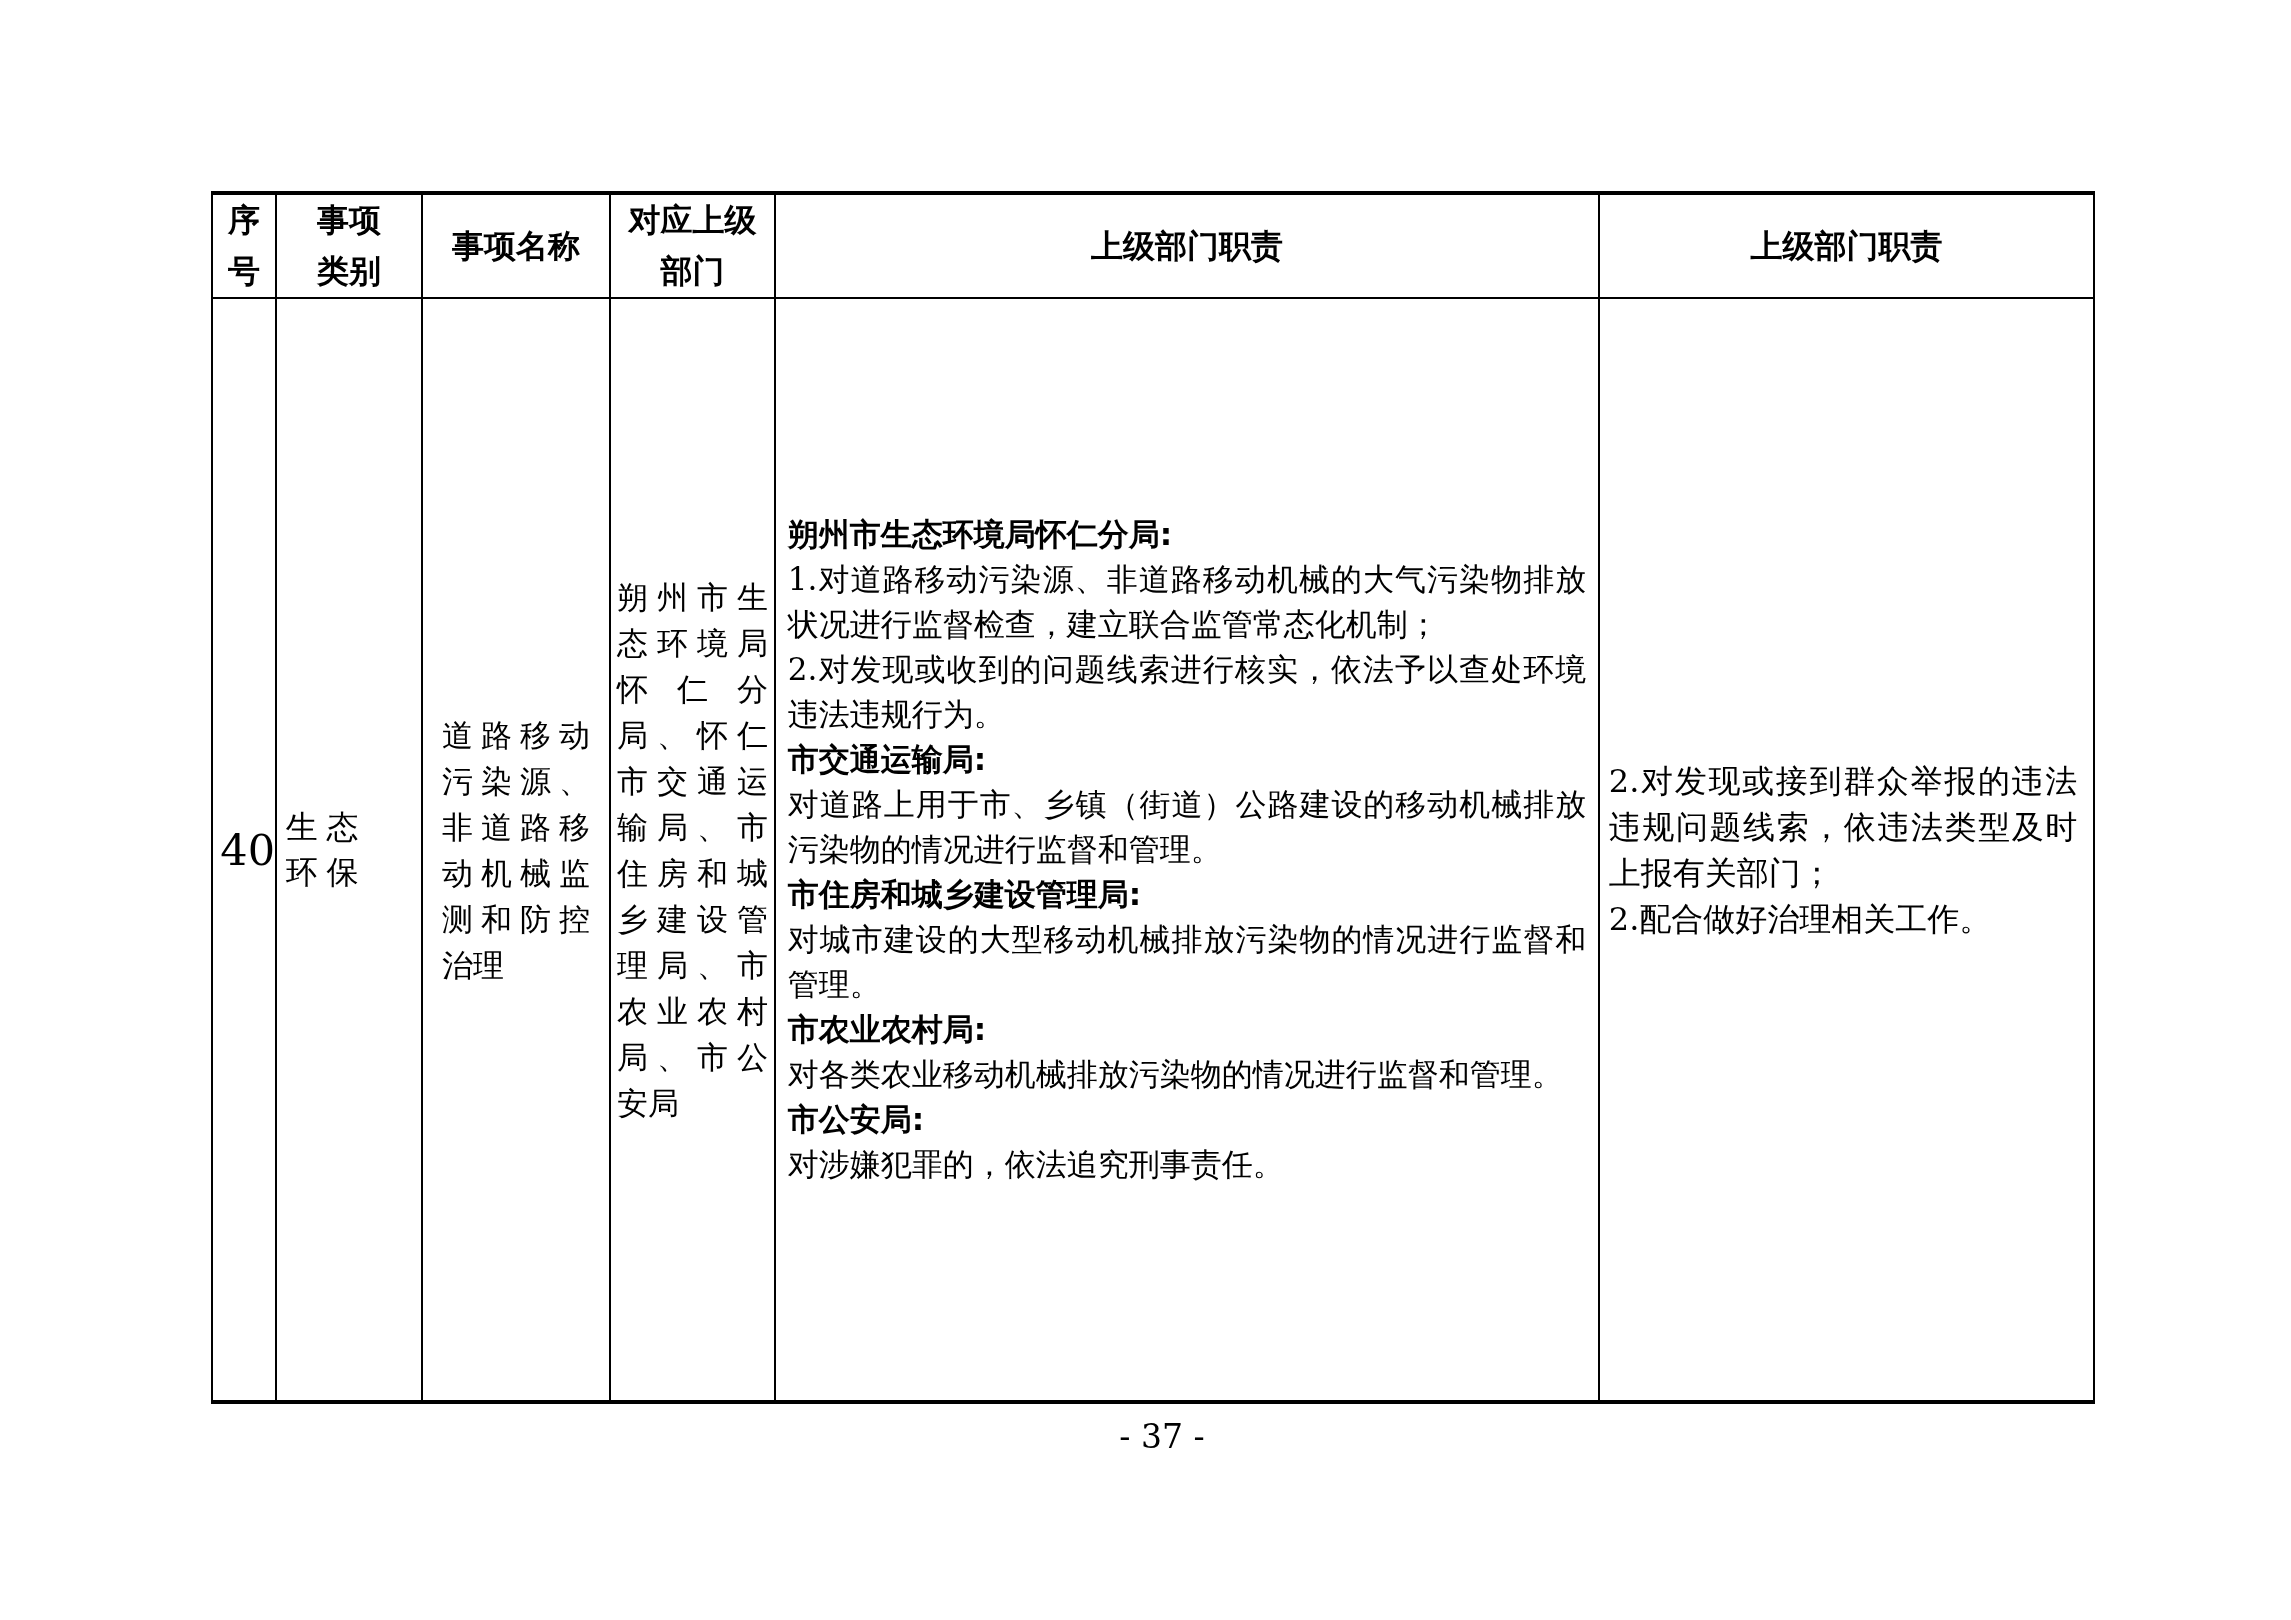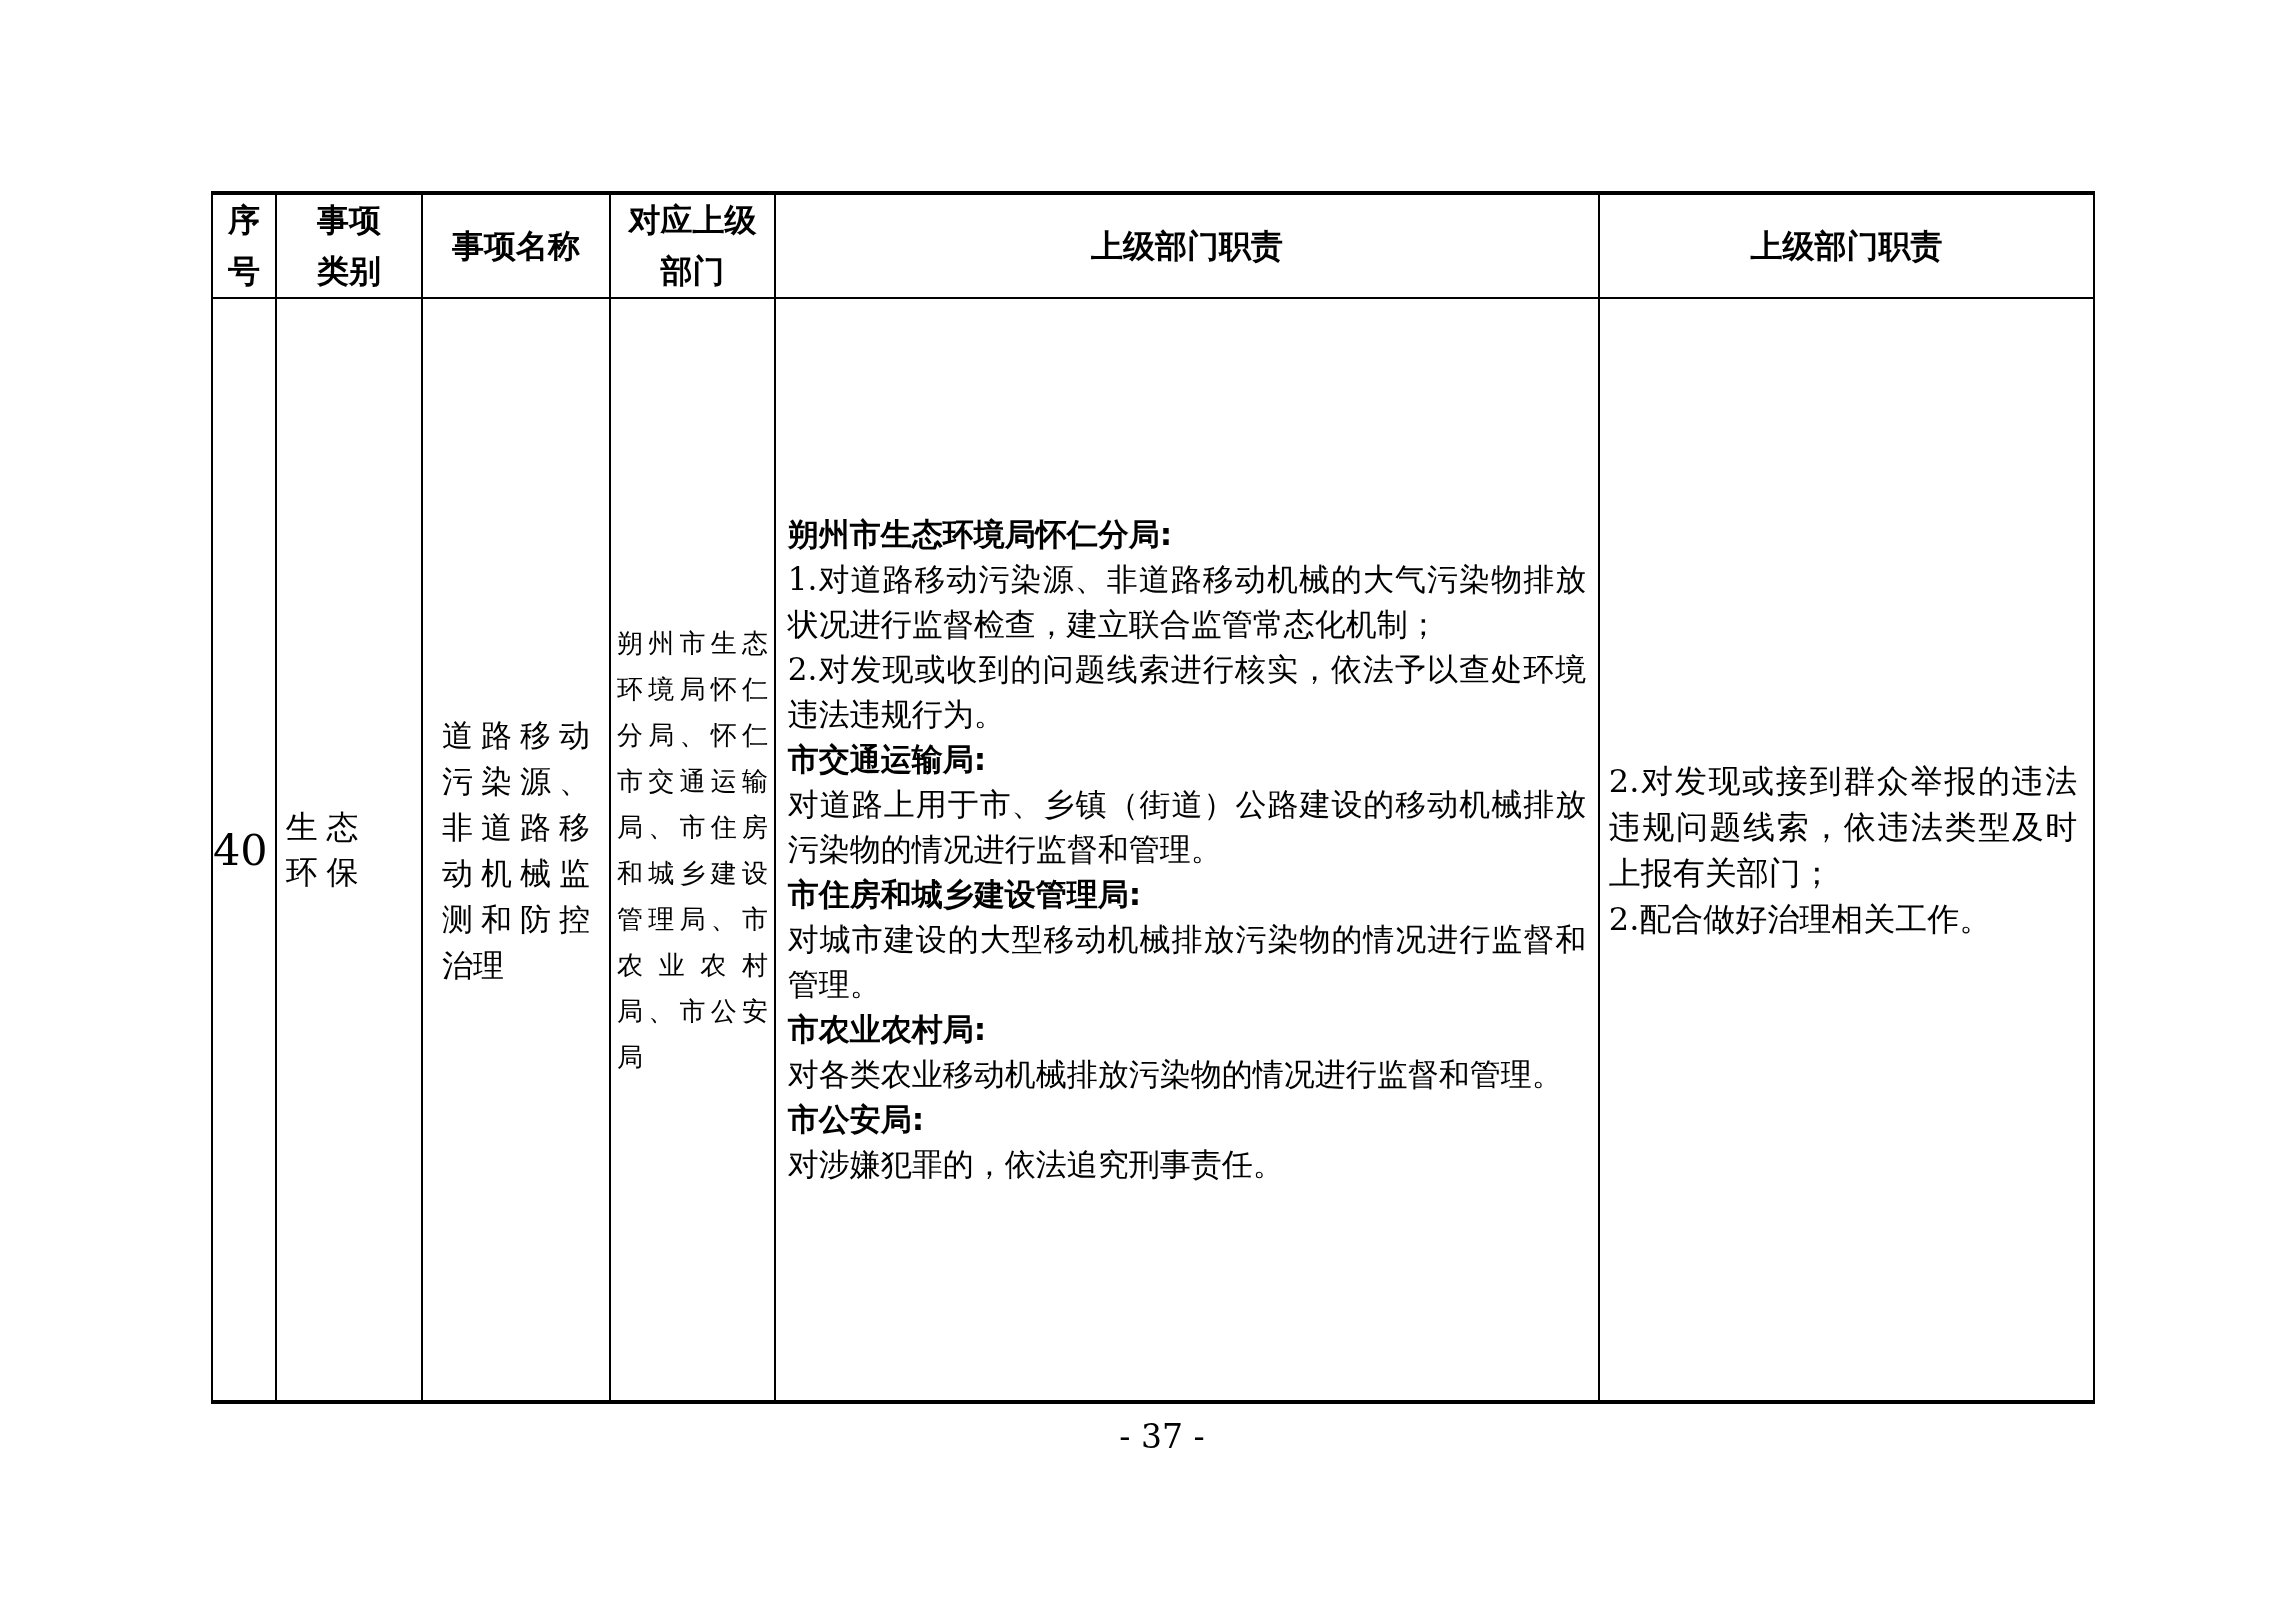--- a/index.html
+++ b/index.html
@@ -43,21 +43,21 @@
     font-family: "DejaVu Sans", sans-serif;
     font-weight: bold;
     font-size: 32px;
     line-height: 51px;
     text-align: center;
     color: #000000;
   }
   .th-line { display: block; }
 
   td.serial-cell {
-    text-align: left;
+    text-align: right;
     font-size: 43px;
     font-family: "DejaVu Serif", serif;
   }
   td.category-cell {
     text-align: left;
     font-size: 32px;
     line-height: 45px;
     margin-top: 44px;
   }
   .category-line {
@@ -67,21 +67,21 @@
   }
   td.item-name-cell {
     font-size: 31px;
     line-height: 46px;
     padding: 0 19px;
     text-align: justify;
     text-justify: inter-character;
     text-align-last: left;
   }
   td.departments-cell {
-    font-size: 26px;
+    font-size: 31px;
     line-height: 46px;
     padding: 0 5.9px;
     text-align: justify;
     text-justify: inter-character;
     text-align-last: left;
   }
   td.superior-duties-cell {
     font-size: 31px;
     line-height: 45px;
     padding: 0 11.8px;

